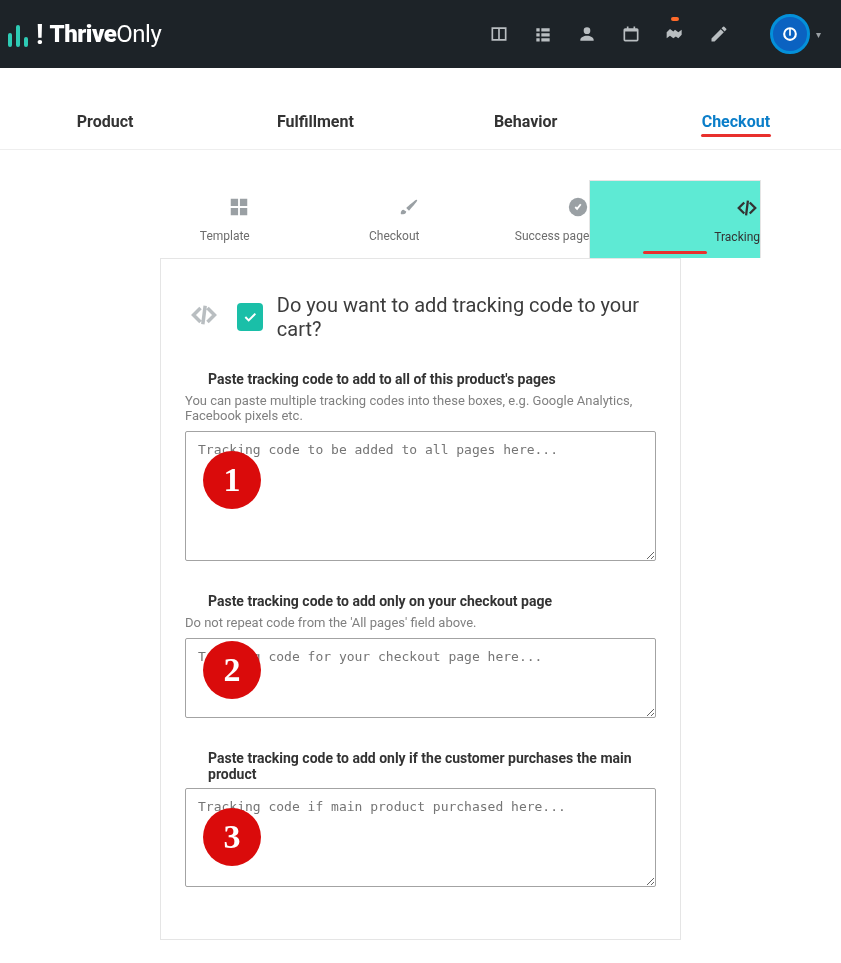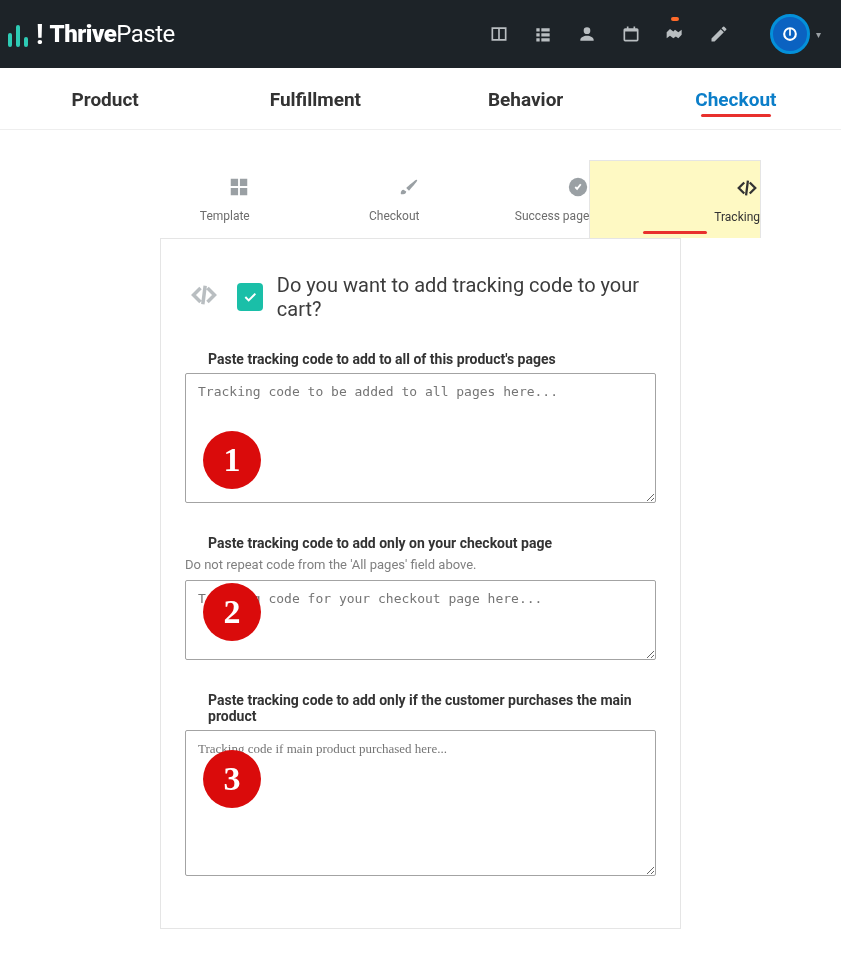--- a/index.html
+++ b/index.html
@@ -20,48 +20,48 @@
   .tic svg { width: 20px; height: 20px; fill: currentColor; }
   .hs-dot { width: 8px; height: 4px; background: #ff6a2a; border-radius: 2px; position: absolute; top: -6px; left: 50%; transform: translateX(-50%); }
   .tic-wrap { position: relative; }
   .avatar-btn { display: flex; align-items: center; gap: 6px; margin-left: 18px; cursor: pointer; }
   .avatar { width: 40px; height: 40px; border-radius: 50%; background: #0b62c1; border: 3px solid #0490d9; display: flex; align-items: center; justify-content: center; }
   .avatar svg { width: 20px; height: 20px; fill: #fff; }
   .caret { color: #9aa0a4; font-size: 10px; }
 
   
   .maintabs { display: flex; border-bottom: 1px solid #eee; background: #fff; }
-  .mtab { flex: 1; text-align: center; padding: 20px 4px 18px; font-weight: 700; color: #333; cursor: pointer; font-size: 19px; position: relative; }
+  .mtab { flex: 1; text-align: center; padding: 20px 4px 18px; font-weight: 700; color: #333; cursor: pointer; font-size: 16px; position: relative; margin-top: 24px; }
   .mtab.active { color: #0b7ec9; background: #fff; border-bottom: none; }
   .mtab.active::after { content:''; position:absolute; left:50%; transform:translateX(-50%); bottom:12px; width:70px; height:3px; background:#e8302d; border-radius:2px; }
 
   
   .subtabs-wrap { padding: 30px 80px 0; }
   .subtabs { display: flex; }
   .stab { flex:1; text-align:right; padding: 16px 0 14px; cursor:pointer; color:#6d6d6d; font-size:12px; position:relative; }
   .stab .sic { display:block; margin: 0 auto 8px; color:#9aa0a4; }
-  .stab.active { background:#fef9c3; color:#333; border:1px solid #e5e5e5; border-bottom:none; }
+  .stab.active { background:#5eead4; color:#333; border:1px solid #e5e5e5; border-bottom:none; }
   .stab.active .sic { color:#333; }
   .stab.active::after { content:''; position:absolute; left:50%; transform:translateX(-50%); bottom:4px; width:64px; height:3px; background:#e8302d; border-radius:2px; }
 
   
   .panel { margin: 0 80px; border:1px solid #e5e5e5; background:#fff; padding: 34px 24px 20px; }
   .panel-head { display:flex; align-items:center; gap:14px; margin-bottom: 30px; }
   .ph-icon { color:#b9bec1; }
   .ph-check { width:28px; height:28px; background:#1abfa8; border-radius:4px; display:flex; align-items:center; justify-content:center; cursor:pointer; }
   .ph-check svg { width:16px; height:16px; stroke:#fff; stroke-width:3; fill:none; }
   .ph-title { font-size:20px; color:#3c3c3c; font-weight:400; }
 
   .field { margin-bottom: 28px; position:relative; }
   .flabel { font-weight:700; font-size:14px; color:#333; margin-bottom:6px;margin-left:23px; }
   .fhelp { font-size:13px; color:#808080; margin-bottom:8px; }
   .ta { width:100%; border:1px solid #a3a3a3; border-radius:2px; padding:10px 12px; font-family: Menlo, Consolas, monospace; font-size:13px; color:#7a7a7a; resize: both; }
   .ta1 { height: 130px; }
   .ta2 { height: 80px; }
-  .ta3 { height: 146px; font-family: Liberation Serif, serif; }
+  .ta3 { height: 99px; }
 
   .num-badge { position:absolute; width:58px; height:58px; border-radius:50%; background:#da0b0b; color:#fff; display:flex; align-items:center; justify-content:center; font-size:34px; font-weight:700; font-family: Georgia, serif; }
   .nb1 { top: 80px; left: 18px; }
   .nb2 { top: 48px; left: 18px; }
   .nb3 { top: 58px; left: 18px; }
 
   .only-run { display:flex; align-items:center; gap:12px; margin-top:10px; }
   .or-check { width:24px; height:24px; background:#1abfa8; border-radius:3px; display:flex; align-items:center; justify-content:center; cursor:pointer; }
   .or-check svg { width:14px; height:14px; stroke:#fff; stroke-width:3; fill:none; }
   .or-text { font-size:14px; color:#333; }
@@ -70,21 +70,21 @@
 <body>
 
 <div class="topbar">
   <div class="logo">
     <div class="logo-bars">
       <div class="lb lb1"></div>
         <div class="lb lb2"></div>
         <div class="lb lb3"></div>
     </div>
     <span class="logo-exc">!</span>
-    <span class="logo-text"><b>Thrive</b><span class="light">Paste</span></span>
+    <span class="logo-text"><b>Thrive</b><span class="light">Only</span></span>
   </div>
   <div class="top-spacer"></div>
   <div class="top-icons">
     <div class="tic">
         <svg viewBox="0 0 24 24">
           <path d="M3 4h18v16H3V4zm2 2v12h6V6H5zm8 0v12h6V6h-6z"></path>
         </svg>
       </div>
     <div class="tic">
         <svg viewBox="0 0 24 24">
@@ -171,20 +171,21 @@
       <div class="ph-check">
           <svg viewBox="0 0 24 24">
             <path d="M5 12l5 5L20 7"></path>
           </svg>
         </div>
       <div class="ph-title">Do you want to add tracking code to your cart?</div>
     </div>
 
     <div class="field">
       <div class="flabel">Paste tracking code to add to all of this product's pages</div>
+      <div class="fhelp">You can paste multiple tracking codes into these boxes, e.g. Google Analytics, Facebook pixels etc.</div>
       <textarea class="ta ta1" placeholder="Tracking code to be added to all pages here..." style=""></textarea>
       <div class="num-badge nb1">1</div>
     </div>
 
     <div class="field">
       <div class="flabel">Paste tracking code to add only on your checkout page</div>
       <div class="fhelp">Do not repeat code from the 'All pages' field above.</div>
       <textarea class="ta ta2" placeholder="Tracking code for your checkout page here..." style=""></textarea>
       <div class="num-badge nb2">2</div>
     </div>

